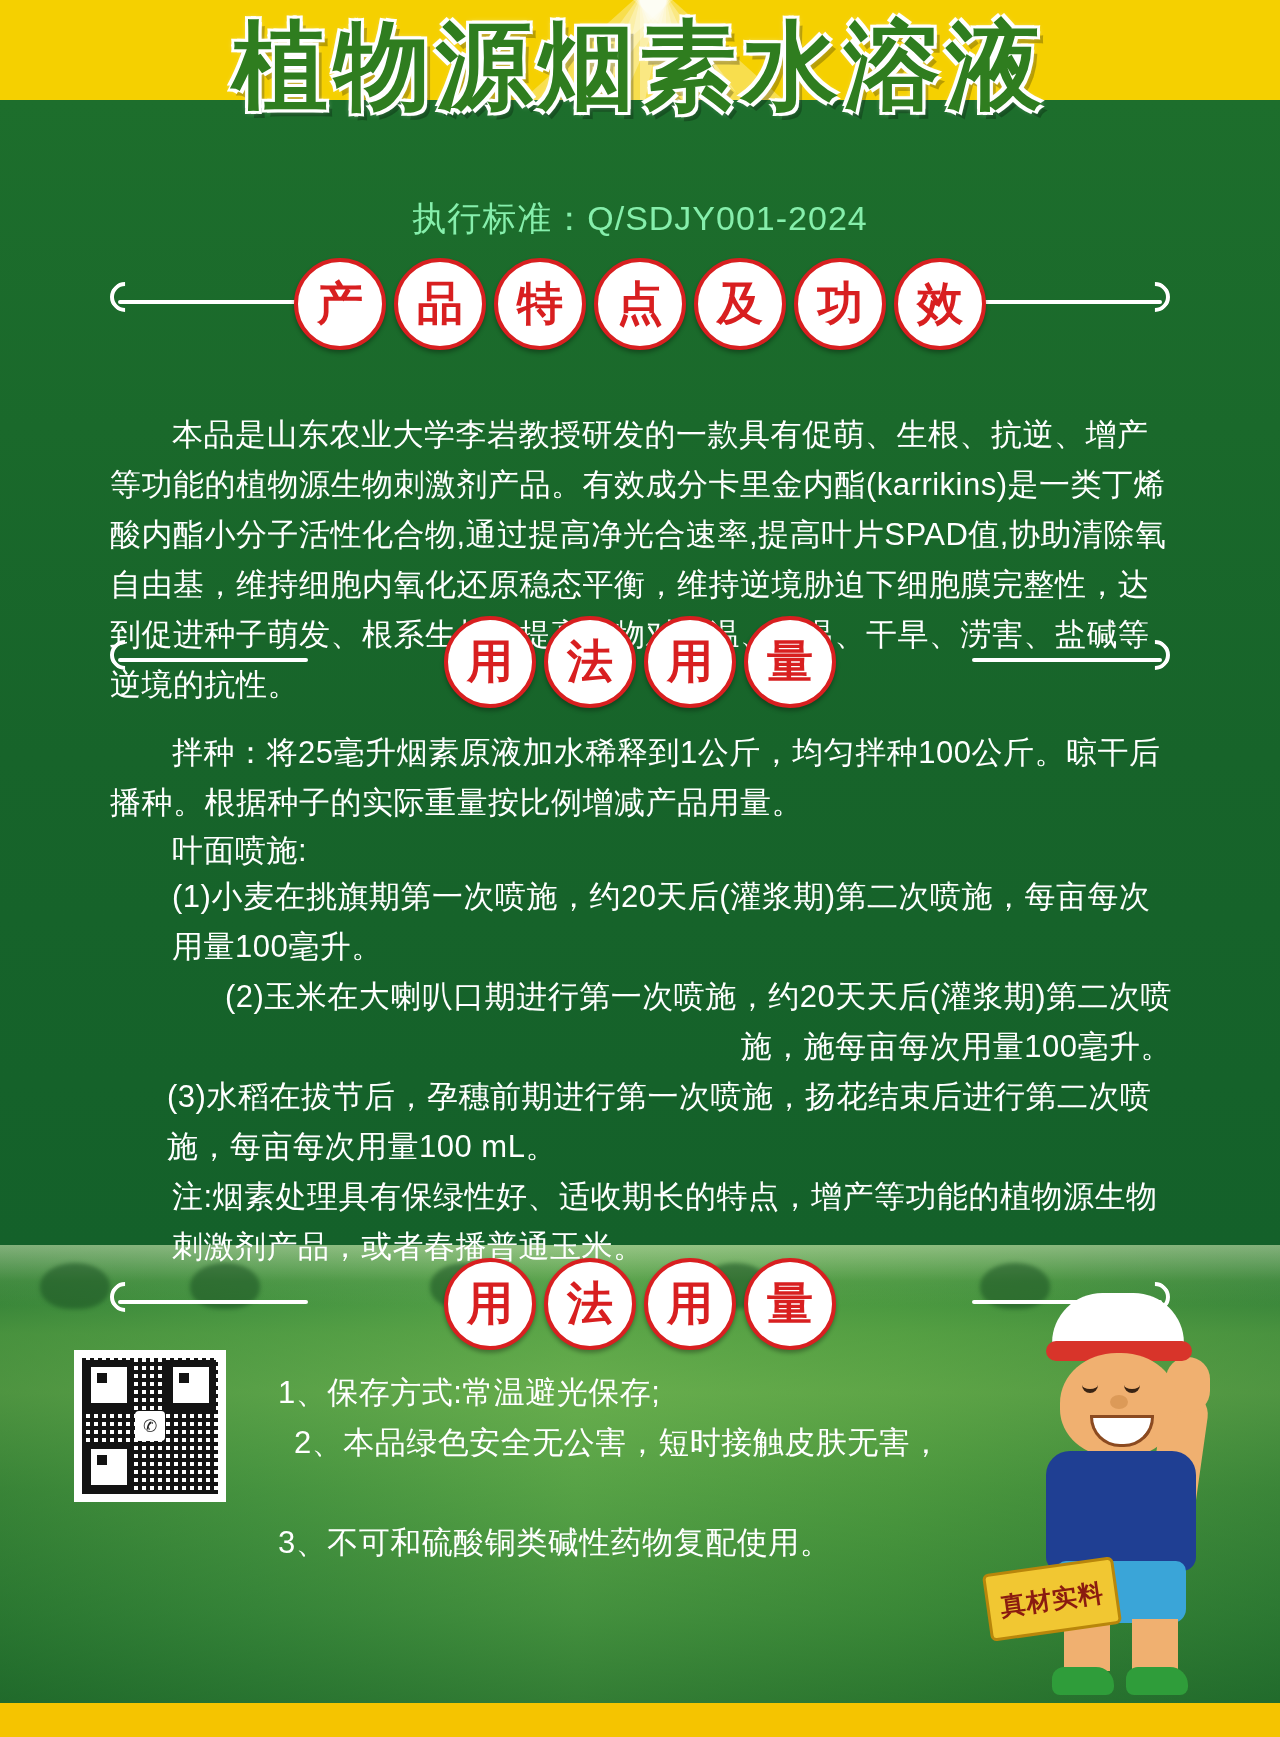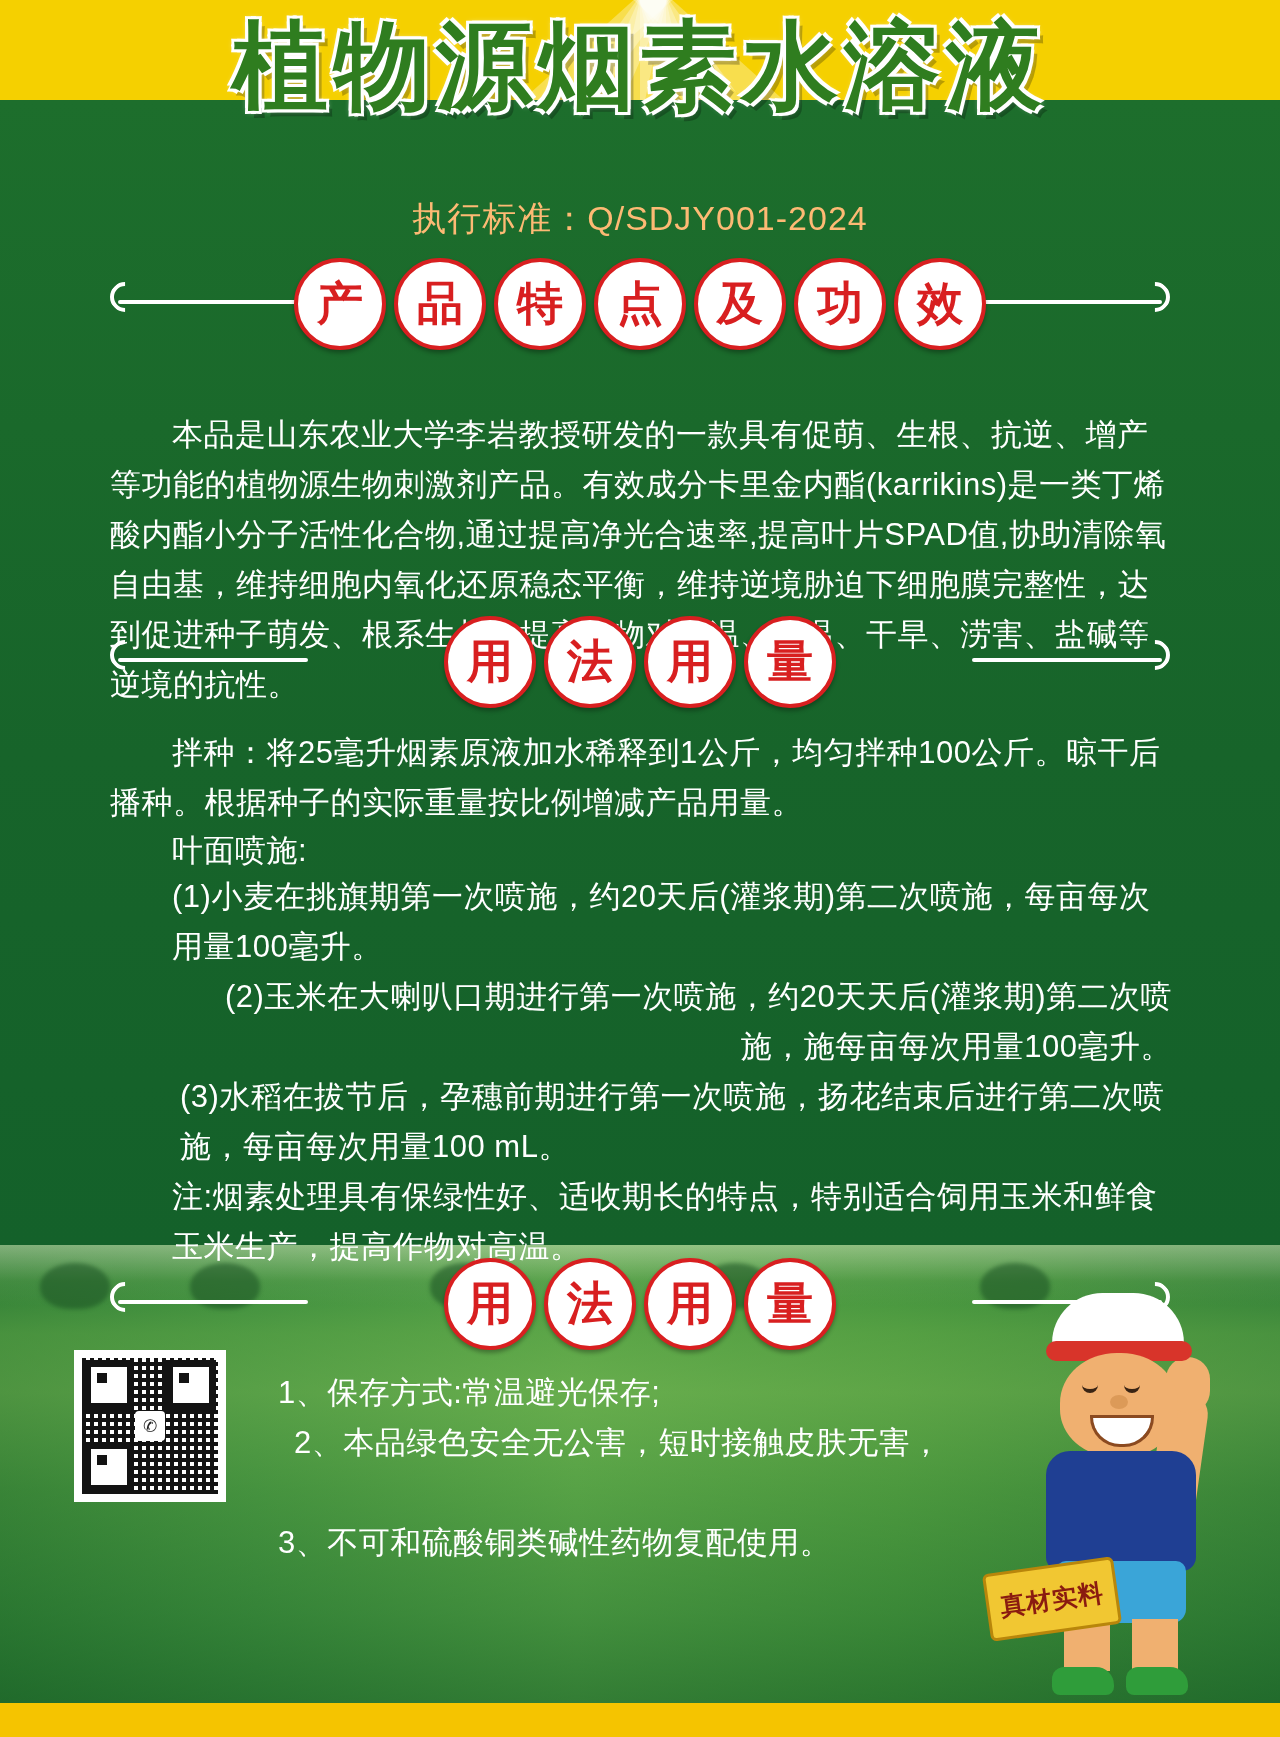--- a/index.html
+++ b/index.html
@@ -107,21 +107,21 @@
        3px  3px 0 #ffffff,
        0 0 6px rgba(255,255,255,0.9),
        6px 7px 0 rgba(0,0,0,0.25);
   }
 
   .standard {
     position: absolute;
     left: 0; top: 196px;
     width: 1280px;
     text-align: center;
-    color: #fdba74;
+    color: #86efac;
     font-size: 34px;
     letter-spacing: 1px;
   }
 
   
   .heading {
     position: absolute;
     left: 0;
     width: 1280px;
     height: 84px;
@@ -315,22 +315,22 @@
       <div class="badge">法</div>
       <div class="badge">用</div>
       <div class="badge">量</div>
     </div>
   </div>
 
   <div class="para indent" style="left:110px; top:728px; width:1060px;">拌种：将25毫升烟素原液加水稀释到1公斤，均匀拌种100公斤。晾干后播种。根据种子的实际重量按比例增减产品用量。</div>
   <div class="para" style="left:172px; top:826px; width:1000px;">叶面喷施:</div>
   <div class="para" style="left:172px; top:872px; width:1000px;">(1)小麦在挑旗期第一次喷施，约20天后(灌浆期)第二次喷施，每亩每次用量100毫升。</div>
   <div class="para" style="left:172px; top:972px; width:1000px;text-align:right;">(2)玉米在大喇叭口期进行第一次喷施，约20天天后(灌浆期)第二次喷施，施每亩每次用量100毫升。</div>
-  <div class="para" style="left:180px; top:1072px; width:1000px;">(3)水稻在拔节后，孕穗前期进行第一次喷施，扬花结束后进行第二次喷施，每亩每次用量100 mL。</div>
-  <div class="para" style="left:172px; top:1172px; width:1000px;">注:烟素处理具有保绿性好、适收期长的特点，特别适合饲用玉米和鲜食玉米生产，提高作物对高温。</div>
+  <div class="para" style="left:167px; top:1072px; width:1000px;">(3)水稻在拔节后，孕穗前期进行第一次喷施，扬花结束后进行第二次喷施，每亩每次用量100 mL。</div>
+  <div class="para" style="left:172px; top:1172px; width:1000px;">注:烟素处理具有保绿性好、适收期长的特点，增产等功能的植物源生物刺激剂产品，或者春播普通玉米。</div>
 
   <div class="heading" style="top:1258px">
     <div class="rule left"></div>
     <div class="rule right"></div>
     <div class="hook l"></div>
     <div class="hook r"></div>
     <div class="badges">
       <div class="badge">用</div>
       <div class="badge">法</div>
       <div class="badge">用</div>

